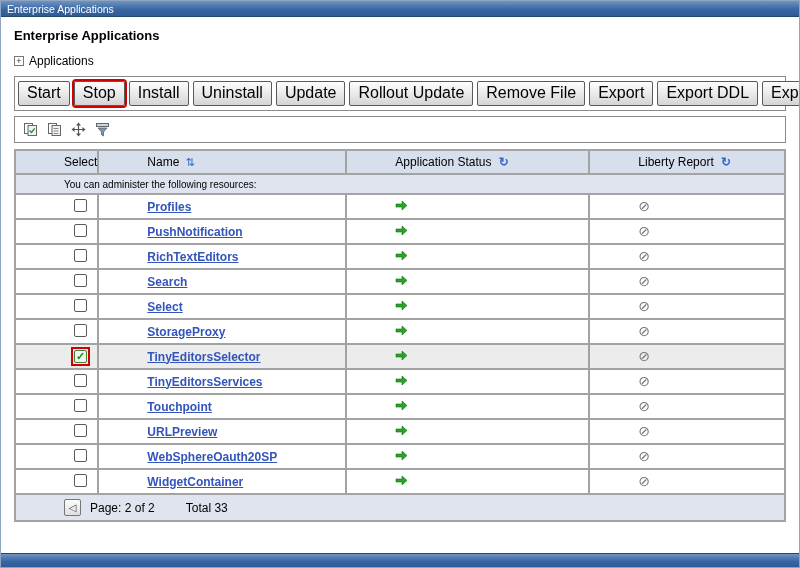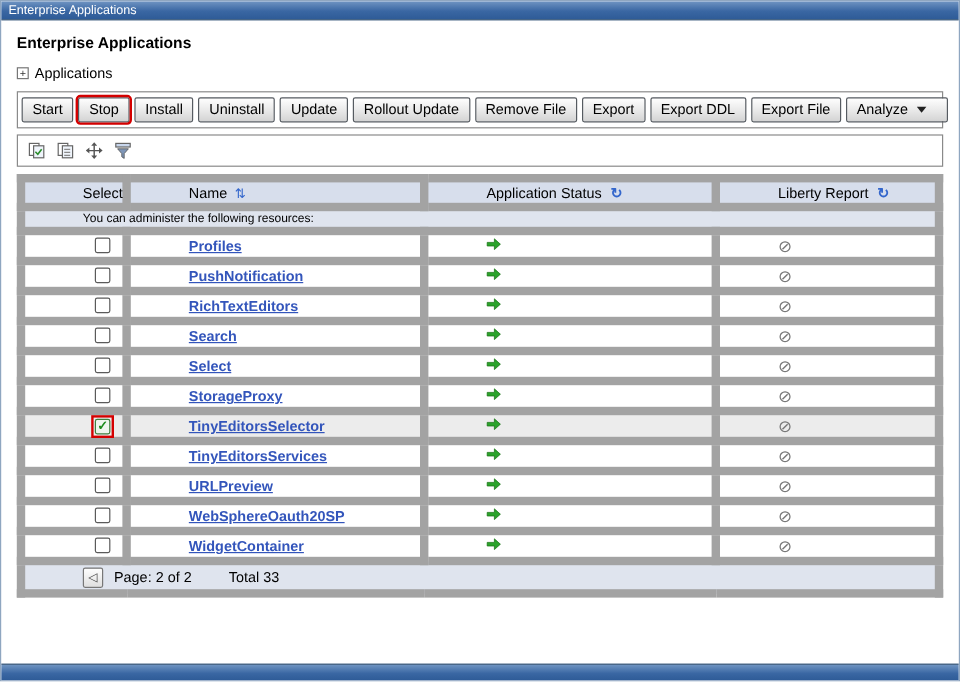--- a/index.html
+++ b/index.html
@@ -21,38 +21,38 @@
   .page-title { font-size: 13px; font-weight: bold; margin-bottom: 11px; }
   .desc { font-size: 12px; margin-bottom: 10px; }
 
   .prefs { display: flex; align-items: center; gap: 5px; margin-bottom: 8px; cursor: pointer; width: max-content; }
   .plusbox { width: 10px; height: 10px; border: 1px solid #777; background: #fff; display: inline-flex;
              align-items: center; justify-content: center; font-size: 9px; line-height: 1; color: #333; }
 
   
   .btn-toolbar { border: 1px solid #8A8A8A; padding: 4px 3px; display: flex; gap: 4px; align-items: center; }
   #buttons-slot { display: contents; }
-  .btn { font-family: "Liberation Sans", sans-serif; font-size: 12px; color: #000;
+  .btn { font-family: "Liberation Sans", sans-serif; font-size: 16px; color: #000;
          padding: 2px 8px 3px 8px; background: linear-gradient(to bottom, #FEFEFE 0%, #E8E8E8 55%, #D4D4D4 100%);
          border: 1px solid #565B61; border-radius: 2px; cursor: pointer; white-space: nowrap; }
   .btn.annotated { outline: 2px solid #D40000; }
   .btn.analyze { display: inline-flex; align-items: center; gap: 7px; padding-right: 17px; }
   .caret { width: 0; height: 0; border-left: 4px solid transparent; border-right: 4px solid transparent;
            border-top: 5px solid #222; display: inline-block; }
 
   
   .icon-toolbar { border: 1px solid #8A8A8A; margin-top: 5px; padding: 3px 5px; display: flex; gap: 4px;
                   align-items: center; height: 27px; }
   .ticon { width: 20px; height: 19px; display: inline-flex; align-items: center; justify-content: center;
            cursor: pointer; }
 
   
   table.apps { width: 100%; border-collapse: collapse; margin-top: 6px; border: 1px solid #8A8A8A;
                font-size: 12px; }
-  table.apps th, table.apps td { border: 7px solid #a3a3a3; padding-left: 48px; }
+  table.apps th, table.apps td { border: 2px solid #a3a3a3; padding-left: 48px; }
   thead th { background: #D7DEEC; height: 24px; text-align: left; font-weight: normal; padding-left: 6px; }
   .note-row td { background: #DFE4EE; height: 20px; padding-left: 6px; font-size: 10px; }
   .c-sel { width: 40px; text-align: left; }
   td.c-sel { text-align: center; }
   .c-name { width: 248px; }
   .c-status { width: 243px; }
   .data-row td { height: 25px; background: #fff; }
   .data-row.hl td { background: #ECECEC; }
   td.c-name { padding-left: 6px; font-weight: bold; }
   td.c-status, td.c-lib { padding-left: 9px; }
@@ -308,20 +308,38 @@
     <td class="c-status">
       <svg class="arrow" width="13" height="11" viewBox="0 0 13 11">
         <path d="M1 4 h6 V1 l5 4.5 L7 10 V7 H1 z" fill="#2BA32B" stroke="#13700F" stroke-width="0.6"></path>
       </svg>
     </td>
     <td class="c-lib">
       <span class="slash">⊘</span>
     </td>
   </tr>
 
+  <tr class="data-row">
+    <td class="c-sel">
+      <span class="cb-wrap">
+        <span class="checkbox"></span>
+      </span>
+    </td>
+    <td class="c-name">
+      <a class="applink" href="#">Touchpoint</a>
+    </td>
+    <td class="c-status">
+      <svg class="arrow" width="13" height="11" viewBox="0 0 13 11">
+        <path d="M1 4 h6 V1 l5 4.5 L7 10 V7 H1 z" fill="#2BA32B" stroke="#13700F" stroke-width="0.6"></path>
+      </svg>
+    </td>
+    <td class="c-lib">
+      <span class="slash">⊘</span>
+    </td>
+  </tr>
 
   <tr class="data-row">
     <td class="c-sel">
       <span class="cb-wrap">
         <span class="checkbox"></span>
       </span>
     </td>
     <td class="c-name">
       <a class="applink" href="#">URLPreview</a>
     </td>

